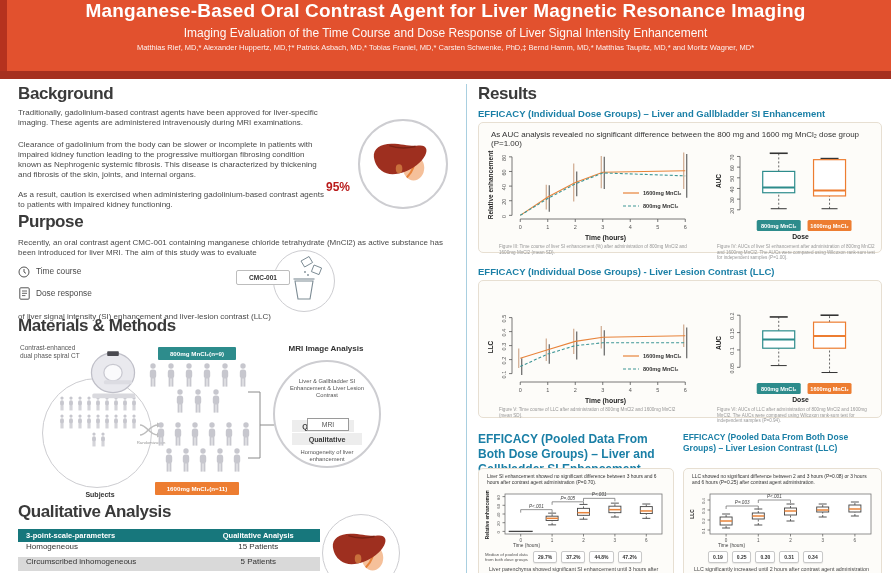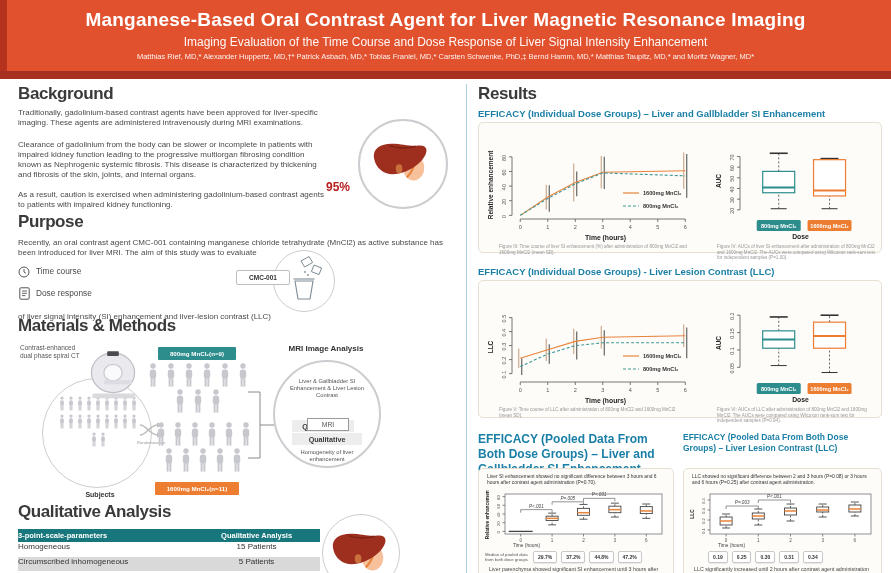--- a/index.html
+++ b/index.html
@@ -1,20 +1,20 @@
 <!DOCTYPE html>
 <html><head>
 <meta charset="utf-8">
 <style>
   html,body{margin:0;padding:0;background:#fff;}
   .page{position:relative;width:891px;height:573px;overflow:hidden;background:#fff;
         font-family:"Liberation Sans",sans-serif;color:#444;}
   .abs{position:absolute;}
   .header{position:absolute;left:0;top:0;width:891px;height:71px;background:#E2512E;color:#fff;text-align:center;}
-  .h-title{padding-top:9px;font-size:19px;font-weight:bold;letter-spacing:.2px;}
+  .h-title{font-size:19px;font-weight:bold;letter-spacing:.2px;}
   .h-sub{margin-top:4px;font-size:12px;color:rgba(255,255,255,.96);}
   .h-authors{margin-top:3px;font-size:7.5px;color:rgba(255,255,255,.92);}
   .h-strip{position:absolute;left:0;top:71px;width:891px;height:8px;background:#A6301F;}
   .h-edge{position:absolute;left:0;top:0;width:7px;height:79px;background:#B5321E;}
   .divider{position:absolute;left:466px;top:84px;width:1px;height:489px;background:#A9CFE0;}
   .sec{position:absolute;margin:0;font-size:17px;font-weight:bold;color:#3A3A3A;letter-spacing:-0.4px;}
   .body{position:absolute;margin:0;font-size:8px;line-height:1.24;color:#4A4A4A;}
   .tiny{position:absolute;margin:0;font-size:6.5px;line-height:1.2;color:#555;}
   .circle{position:absolute;border:2px solid #CDCDD1;border-radius:50%;background:#fff;box-sizing:border-box;}
   .pct{position:absolute;font-size:12px;font-weight:bold;color:#b91c1c;margin-top:24px;}
@@ -34,21 +34,21 @@
   .chips{position:absolute;display:flex;gap:4px;align-items:center;}
   .chip{background:#fff;border:1px solid #C9C9C9;border-radius:2px;font-size:5px;font-weight:bold;color:#333;
         padding:2px 4px;box-shadow:0 1px 1px rgba(0,0,0,.08);}
   .chips-label{font-size:4.3px;color:#555;width:44px;line-height:1.25;}
   .concl{position:absolute;font-size:5.3px;color:#444;line-height:1.3;}
   .qtable{position:absolute;left:18px;top:529px;width:302px;font-size:8px;color:#333;}
   .qtable .hrow{display:flex;background:#17777C;color:#fff;font-weight:bold;font-size:7.5px;height:13px;align-items:center;}
   .qtable .row{display:flex;height:14.5px;align-items:flex-start;}
   .qtable .row:nth-child(odd){background:#fff;}
   .qtable .row:nth-child(even){background:#D9D9D9;}
-  .qtable .c1{width:58%;padding-left:0;}
+  .qtable .c1{width:58%;padding-left:8px;}
   .qtable .c2{width:42%;text-align:center;}
   .chart-host svg{display:block;}
 </style>
 </head>
 <body>
 
 <div class="page">
 
   <header class="header">
     <div class="h-title">Manganese-Based Oral Contrast Agent for Liver Magnetic Resonance Imaging</div>
@@ -415,20 +415,21 @@
           <path d="M4 18 C3 9 11 4 22 4 C34 4 40 7 50 6 C58 5 60 10 57 16 C53 24 44 30 36 33 C28 36 18 37 12 32 C7 28 5 24 4 18 Z" fill="#9E2F1F"></path>
           <path d="M20 6 C28 9 38 9 47 7" fill="none" stroke="#7A2114" stroke-width="1.4"></path>
           <ellipse cx="30" cy="30" rx="3.4" ry="4.6" fill="#C9703C"></ellipse>
         </svg></span>
   </div>
 
   <h2 class="sec" style="left:478px;top:84px;">Results</h2>
 
   <p class="eff-title" style="left:478px;top:108px;width:404px;">EFFICACY (Individual Dose Groups) – Liver and Gallbladder SI Enhancement</p>
   <div class="panel" style="left:478px;top:122px;width:404px;height:131px;">
+    <div class="note" style="left:12px;top:7px;width:386px;">As AUC analysis revealed no significant difference between the 800 mg and 1600 mg MnCl₂ dose group (P=1.00)</div>
     <div class="abs chart-host" style="left:6px;top:20px;">
         <svg width="218" height="100" viewBox="0 0 218 100">
           <line x1="27" y1="13.849462365591398" x2="27" y2="72.34408602150538" stroke="#555" stroke-width="0.8"></line>
           <line x1="35.25" y1="76" x2="200.25" y2="76" stroke="#555" stroke-width="0.8"></line>
           <line x1="35.25" y1="76" x2="35.25" y2="79" stroke="#555" stroke-width="0.8"></line>
           <text x="35.25" y="86" font-size="5.5" fill="#555" text-anchor="middle">0</text>
           <line x1="62.75" y1="76" x2="62.75" y2="79" stroke="#555" stroke-width="0.8"></line>
           <text x="62.75" y="86" font-size="5.5" fill="#555" text-anchor="middle">1</text>
           <line x1="90.25" y1="76" x2="90.25" y2="79" stroke="#555" stroke-width="0.8"></line>
           <text x="90.25" y="86" font-size="5.5" fill="#555" text-anchor="middle">2</text>

